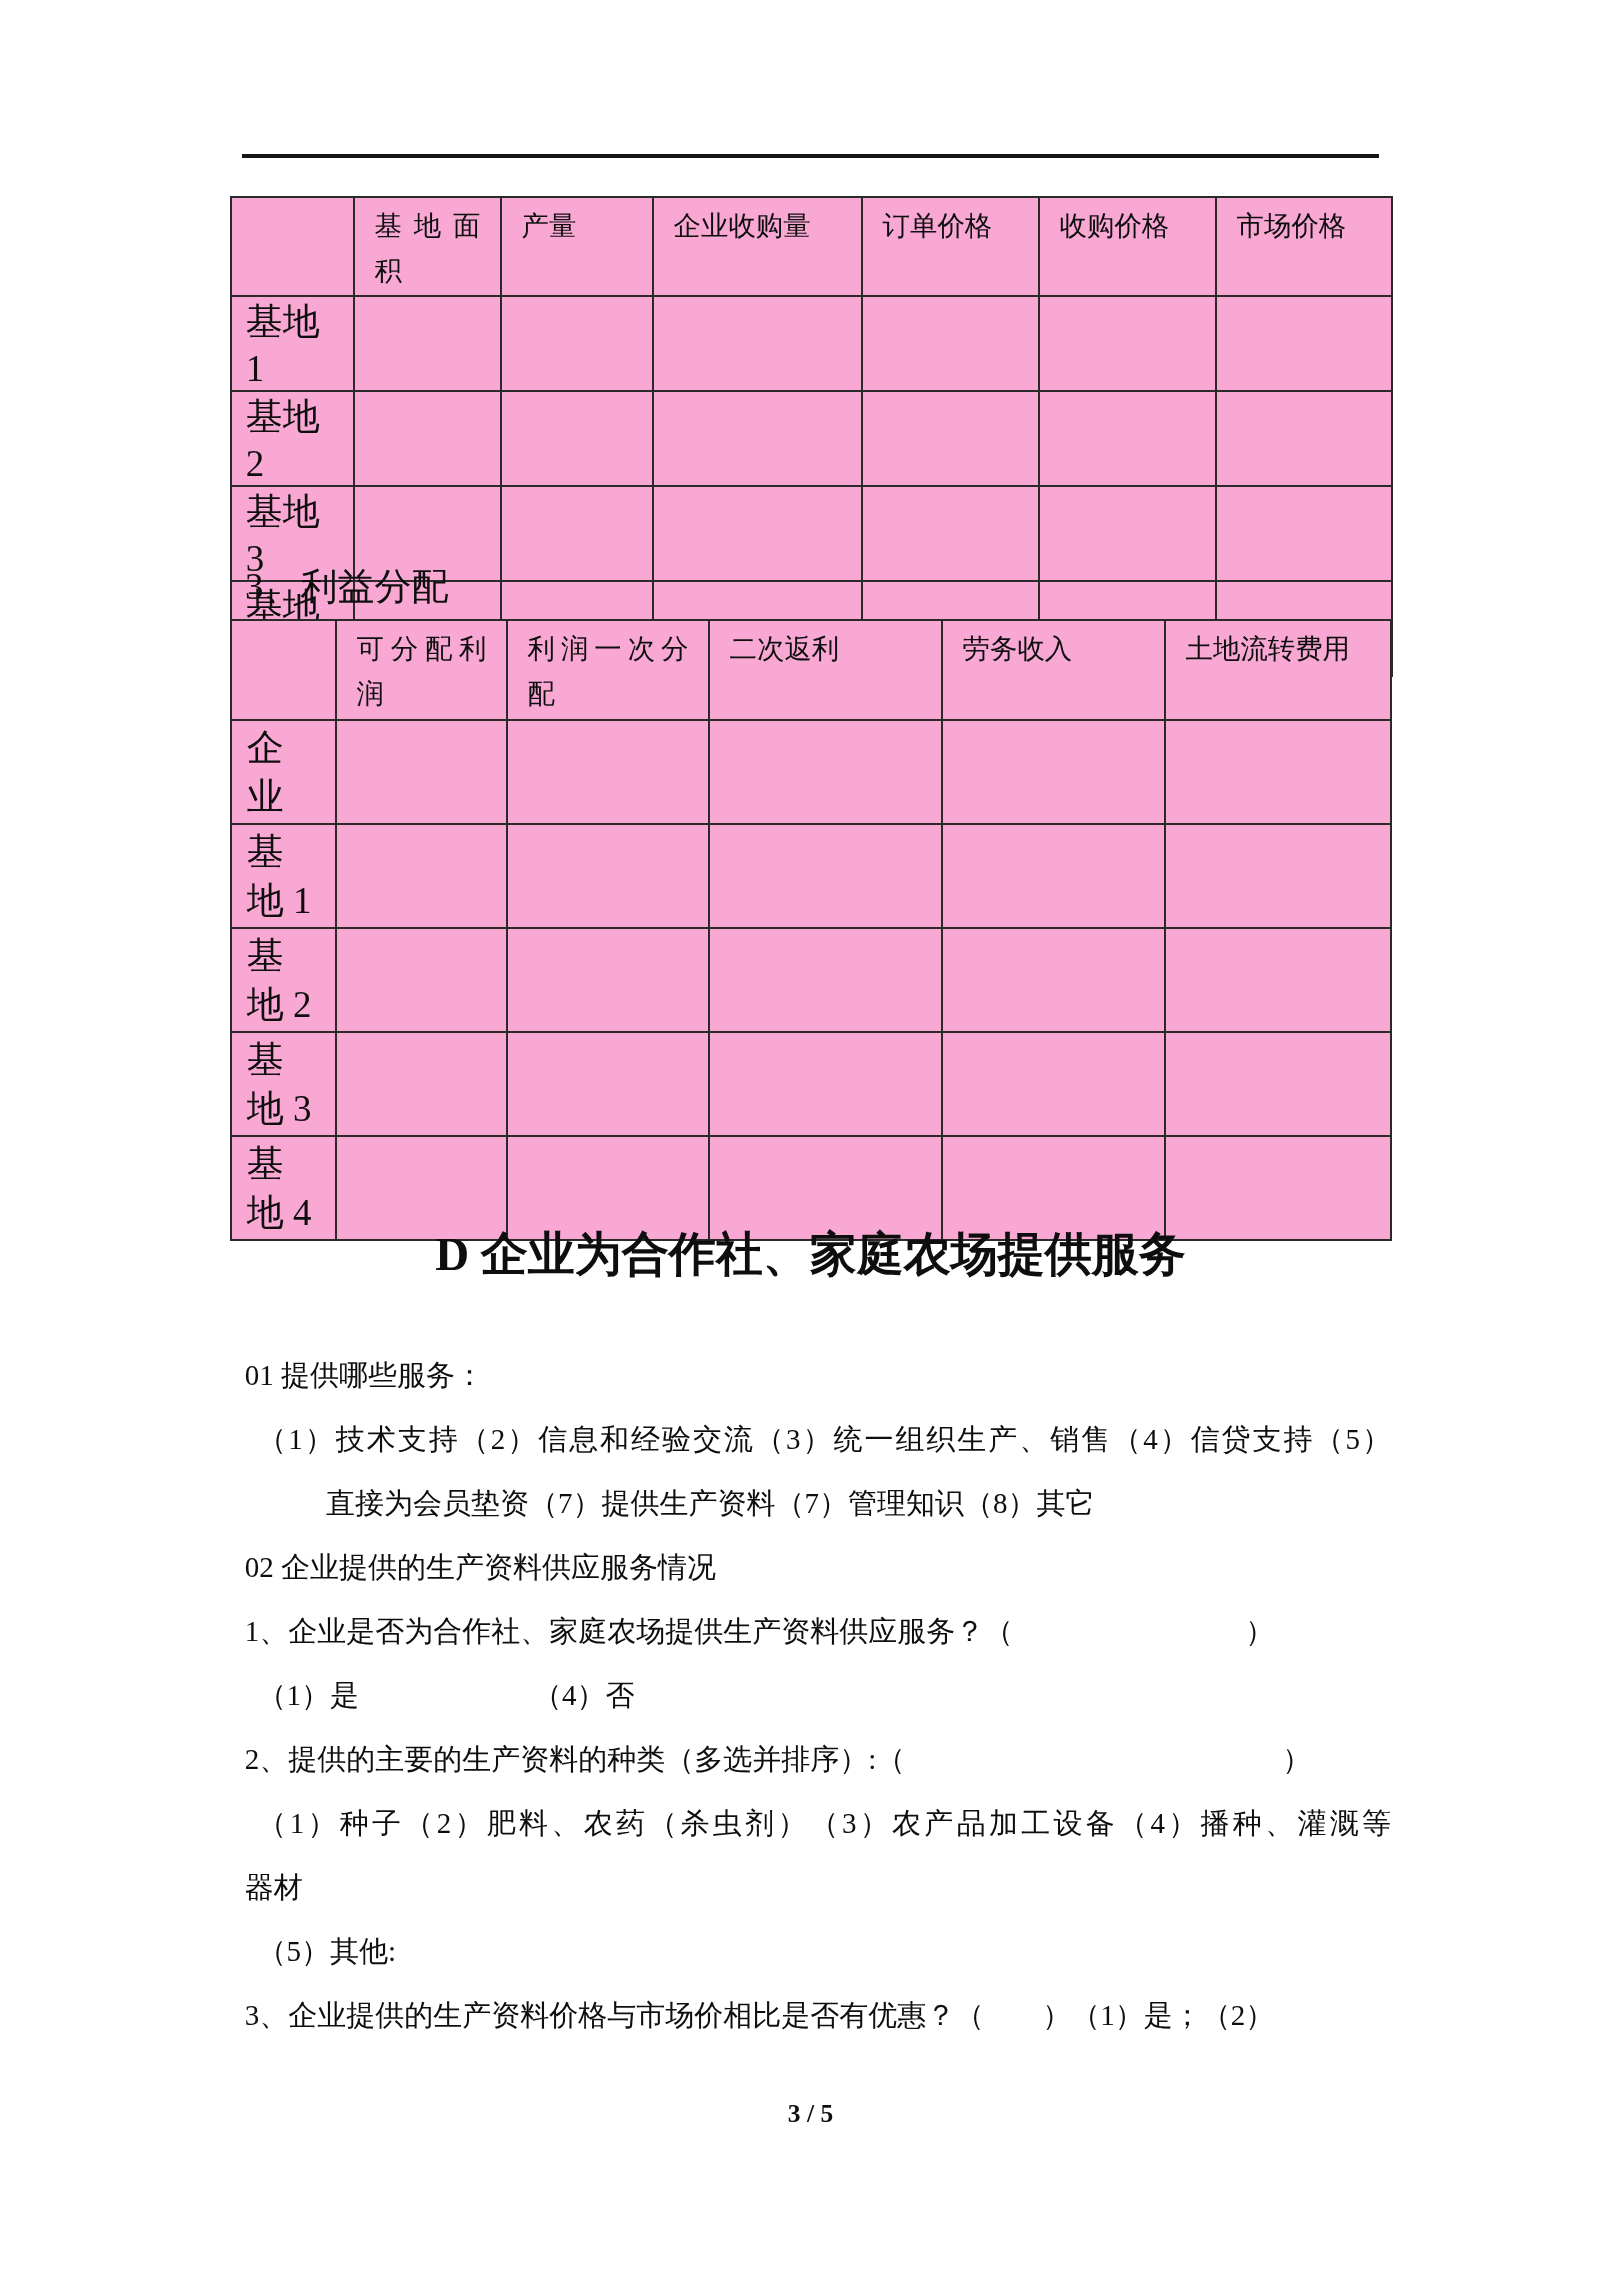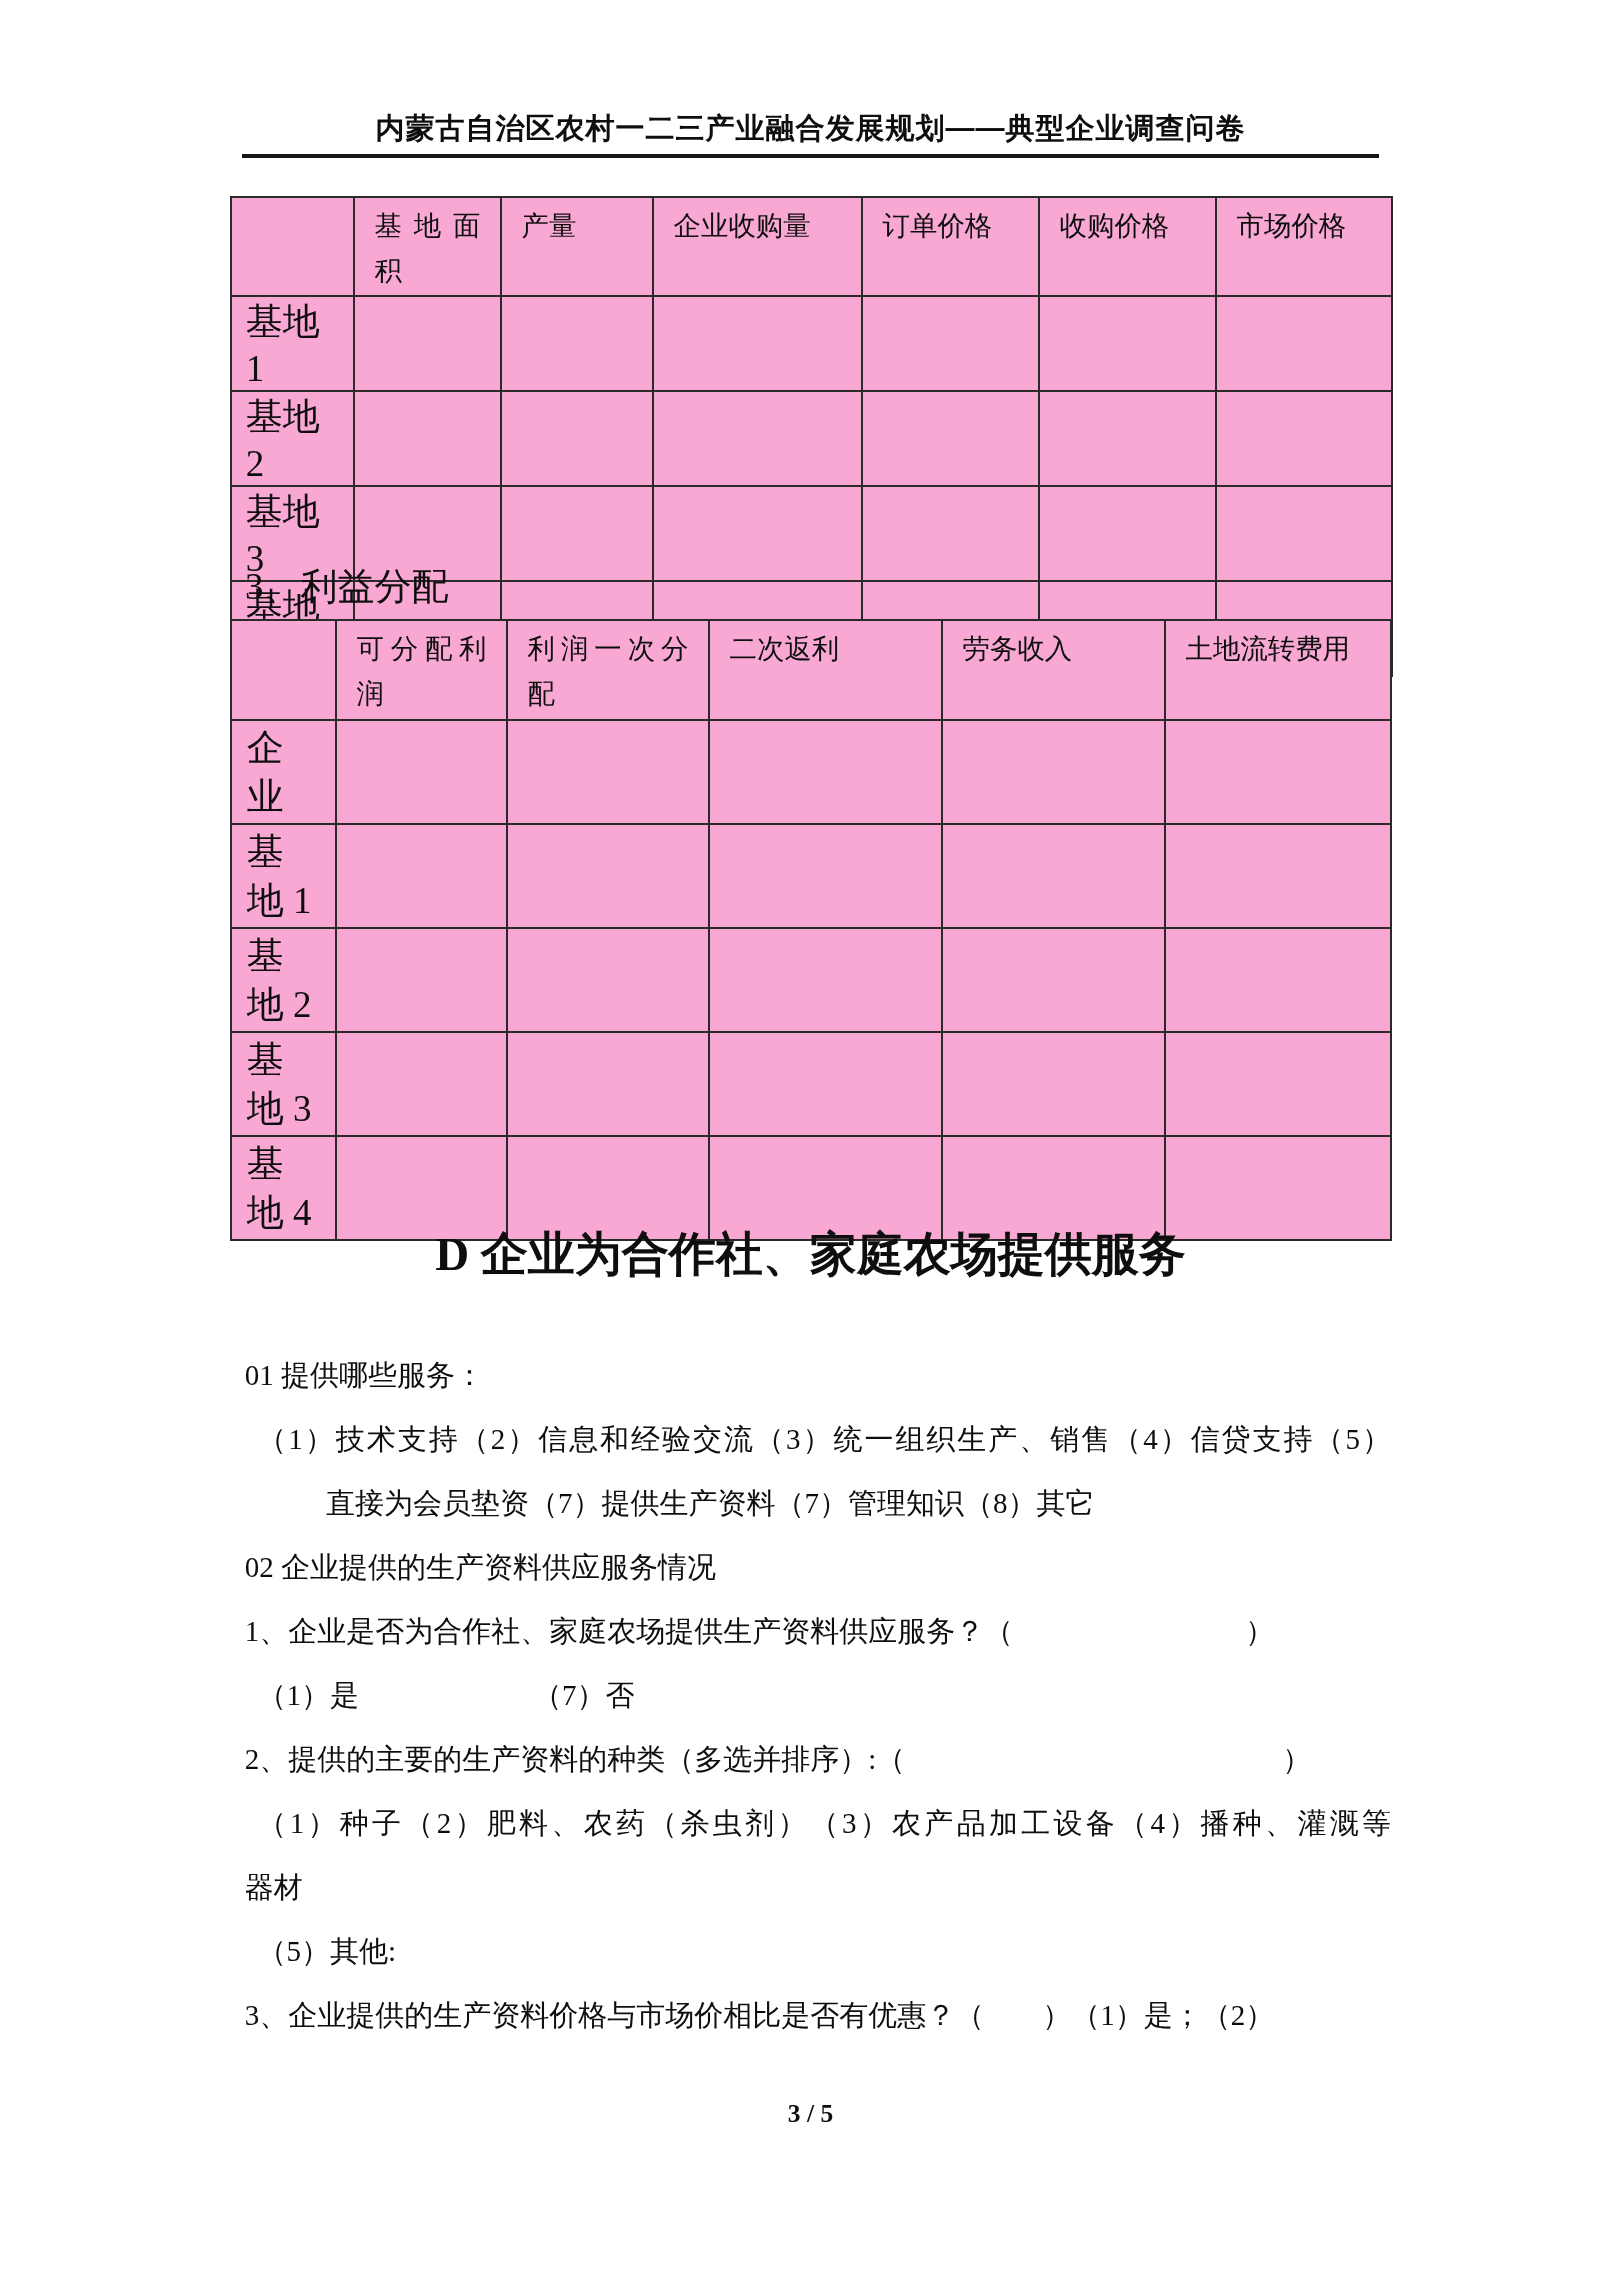--- a/index.html
+++ b/index.html
@@ -99,21 +99,20 @@
     position:absolute; top:2099px; left:0; width:100%;
     text-align:center;
     font-weight:bold; font-size:25.5px; line-height:29px;
   }
 </style>
 </head>
 <body>
 
 <div class="page">
 
-  <div class="doc-header-text">内蒙古自治区农村一二三产业融合发展规划——典型企业调查问卷</div>
   <div class="doc-header-rule"></div>
 
   <table class="tbl tbl1">
     <colgroup>
         <col>
         <col>
         <col>
         <col>
         <col>
         <col>
@@ -236,21 +235,21 @@
     </table>
 
   <div class="d-title">D 企业为合作社、家庭农场提供服务</div>
 
   <div class="body-lines">
     <div class="bodyline indent-none">01 提供哪些服务：</div>
     <div class="bodyline indent-paren stretch">（1）技术支持（2）信息和经验交流（3）统一组织生产、销售（4）信贷支持（5）</div>
     <div class="bodyline indent-big">直接为会员垫资（7）提供生产资料（7）管理知识（8）其它</div>
     <div class="bodyline indent-none">02 企业提供的生产资料供应服务情况</div>
     <div class="bodyline indent-none">1、企业是否为合作社、家庭农场提供生产资料供应服务？（　　　　　　　　）</div>
-    <div class="bodyline indent-paren">（1）是　　　　　　（7）否</div>
+    <div class="bodyline indent-paren">（1）是　　　　　　（4）否</div>
     <div class="bodyline indent-none">2、提供的主要的生产资料的种类（多选并排序）:（　　　　　　　　　　　　　）</div>
     <div class="bodyline indent-paren stretch">（1）种子（2）肥料、农药（杀虫剂）（3）农产品加工设备（4）播种、灌溉等</div>
     <div class="bodyline indent-none">器材</div>
     <div class="bodyline indent-paren">（5）其他:</div>
     <div class="bodyline indent-none">3、企业提供的生产资料价格与市场价相比是否有优惠？（　　）（1）是；（2）</div>
   </div>
 
   <div class="page-footer">3 / 5</div>
 
 </div>

